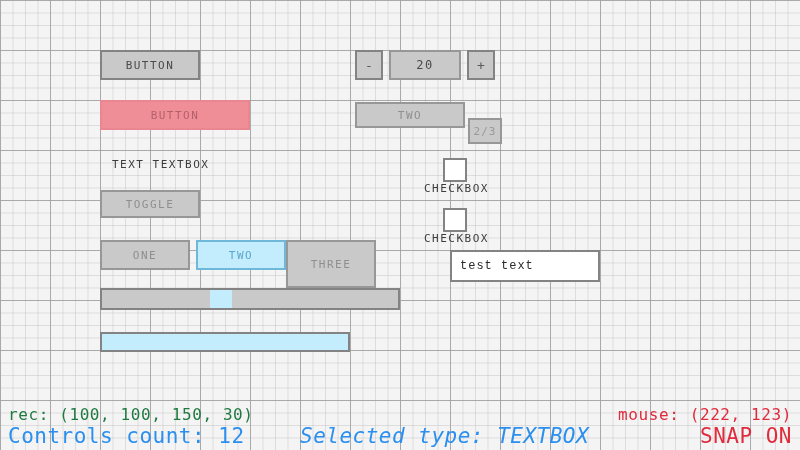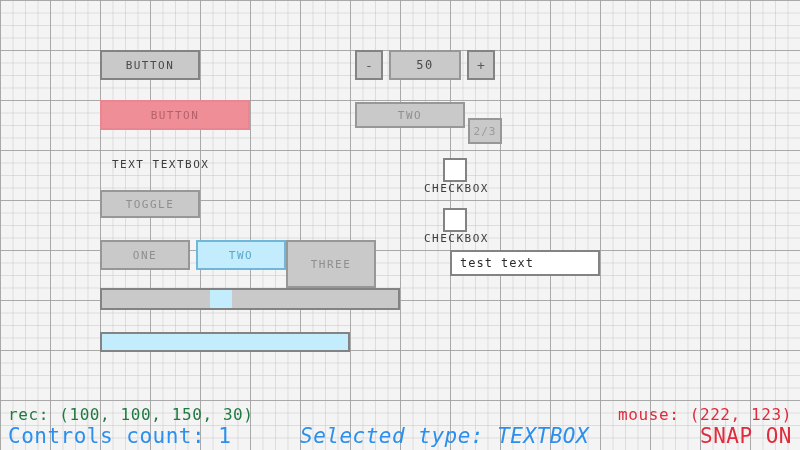--- a/index.html
+++ b/index.html
@@ -194,21 +194,21 @@
   </div>
 
   <div class="ctl progress-track" style="left:100px;top:332px;width:250px;height:20px;">
     <div class="progress-fill" style="width:100%;"></div>
   </div>
 
   <div class="ctl spin-btn" style="left:355px;top:50px;width:28px;height:30px;">
     <span>-</span>
   </div>
   <div class="ctl spin-val" style="left:389px;top:50px;width:72px;height:30px;">
-    <span>50</span>
+    <span>20</span>
   </div>
   <div class="ctl spin-btn" style="left:467px;top:50px;width:28px;height:30px;">
     <span>+</span>
   </div>
 
   <div class="ctl list-main" style="left:355px;top:102px;width:110px;height:26px;">
     <span>TWO</span>
   </div>
   <div class="ctl list-count" style="left:468px;top:98px;width:34px;height:26px;">
     <span>2/3</span>
@@ -216,22 +216,22 @@
 
   <div class="cbox-row" style="left:422px;top:158px;">
     <div class="cbox"></div>
     <span class="cbox-label">CHECKBOX</span>
   </div>
   <div class="cbox-row" style="left:422px;top:208px;">
     <div class="cbox"></div>
     <span class="cbox-label">CHECKBOX</span>
   </div>
 
-  <div class="ctl textbox" style="left:450px;top:250px;width:150px;height:26px;">test text</div>
+  <div class="ctl textbox" style="left:450px;top:250px;width:150px;height:32px;font-family:Liberation Mono, monospace;">test text</div>
 
   <div class="status-small" style="left:8px;top:405px;color:#1f7a41;">rec: (100, 100, 150, 30)</div>
   <div class="status-small" style="right:8px;top:405px;color:#e02b3c;">mouse: (222, 123)</div>
 
-  <div class="status-big" style="left:8px;top:424px;color:#2a8fee;">Controls count: 1</div>
+  <div class="status-big" style="left:8px;top:424px;color:#2a8fee;">Controls count: 12</div>
   <div class="status-big" style="left:300px;top:424px;color:#2a8fee;font-style:italic;">Selected type: TEXTBOX</div>
   <div class="status-big" style="right:8px;top:424px;color:#e02b3c;">SNAP ON</div>
 
 </div>
 
 </body></html>

